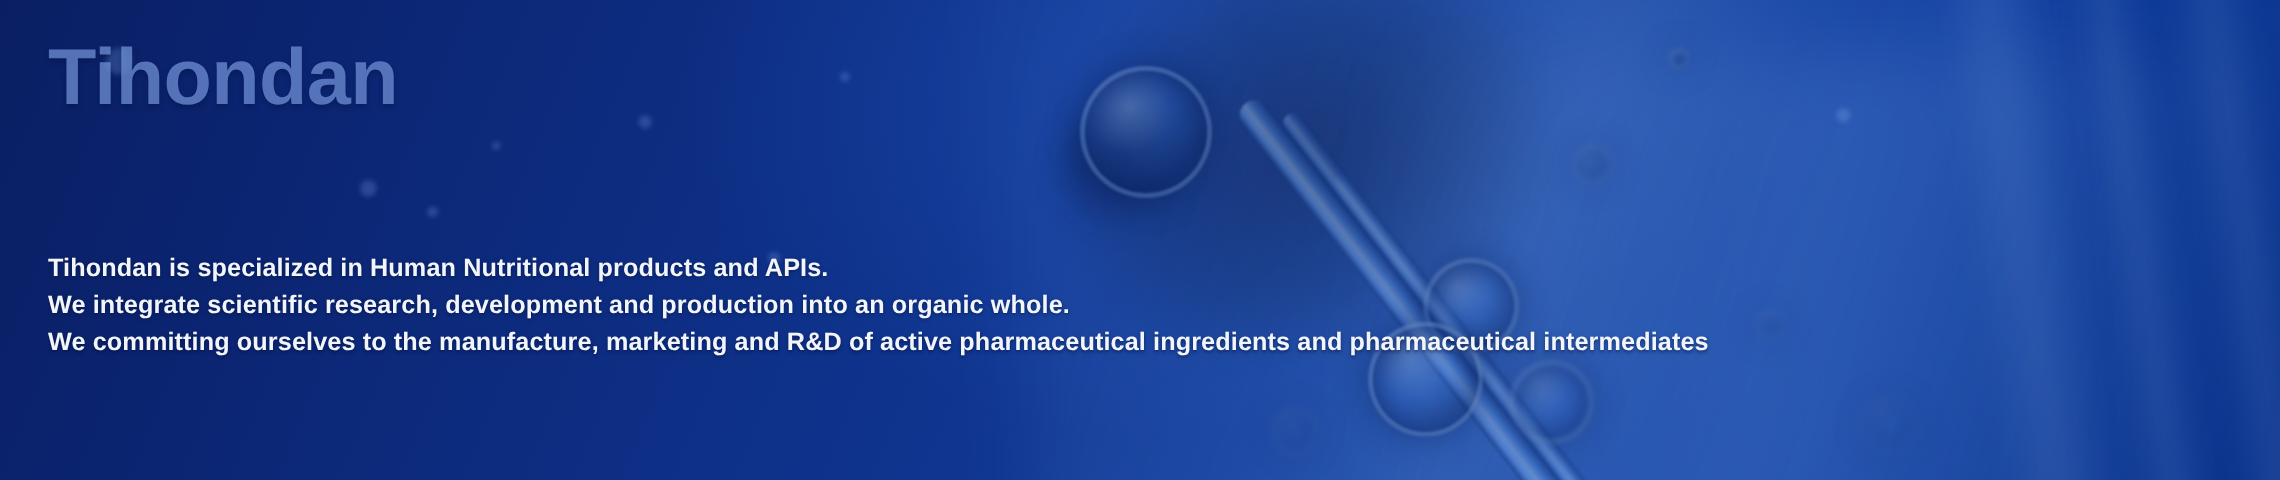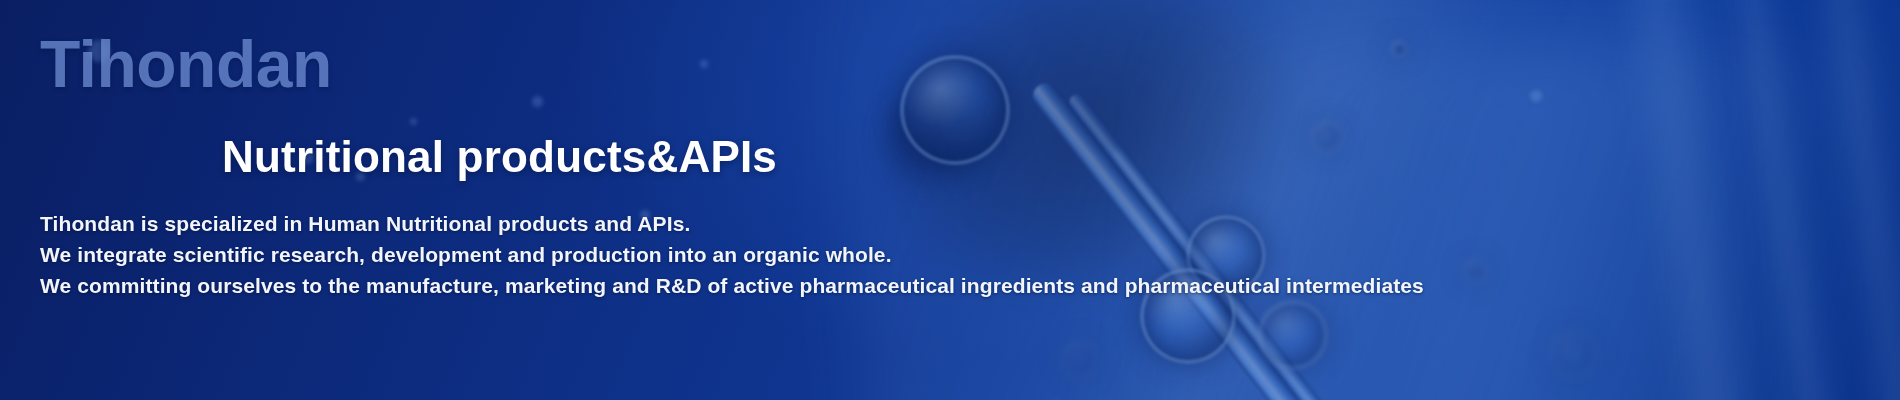--- a/index.html
+++ b/index.html
@@ -227,21 +227,20 @@
     <div class="speck" style="left:356px; top:172px; width:9px;  height:9px;"></div>
     <div class="speck" style="left:410px; top:118px; width:7px;  height:7px;"></div>
     <div class="speck" style="left:532px; top:96px;  width:11px; height:11px;"></div>
     <div class="speck" style="left:700px; top:60px;  width:8px;  height:8px;"></div>
     <div class="speck" style="left:640px; top:210px; width:10px; height:10px;"></div>
     <div class="speck" style="left:1530px;top:90px;  width:12px; height:12px;"></div>
   </div>
 
   <div class="logo">Tihondan</div>
 
-  <div class="headline">Nutritional products&amp;APIs</div>
 
   <div class="body-copy">
     <div class="body-line">Tihondan is specialized in Human Nutritional products and APIs.</div>
     <div class="body-line">We integrate scientific research, development and production into an organic whole.</div>
     <div class="body-line">We committing ourselves to the manufacture, marketing and R&amp;D of active pharmaceutical ingredients and pharmaceutical intermediates</div>
   </div>
 
 </div>
 
 </body></html>

